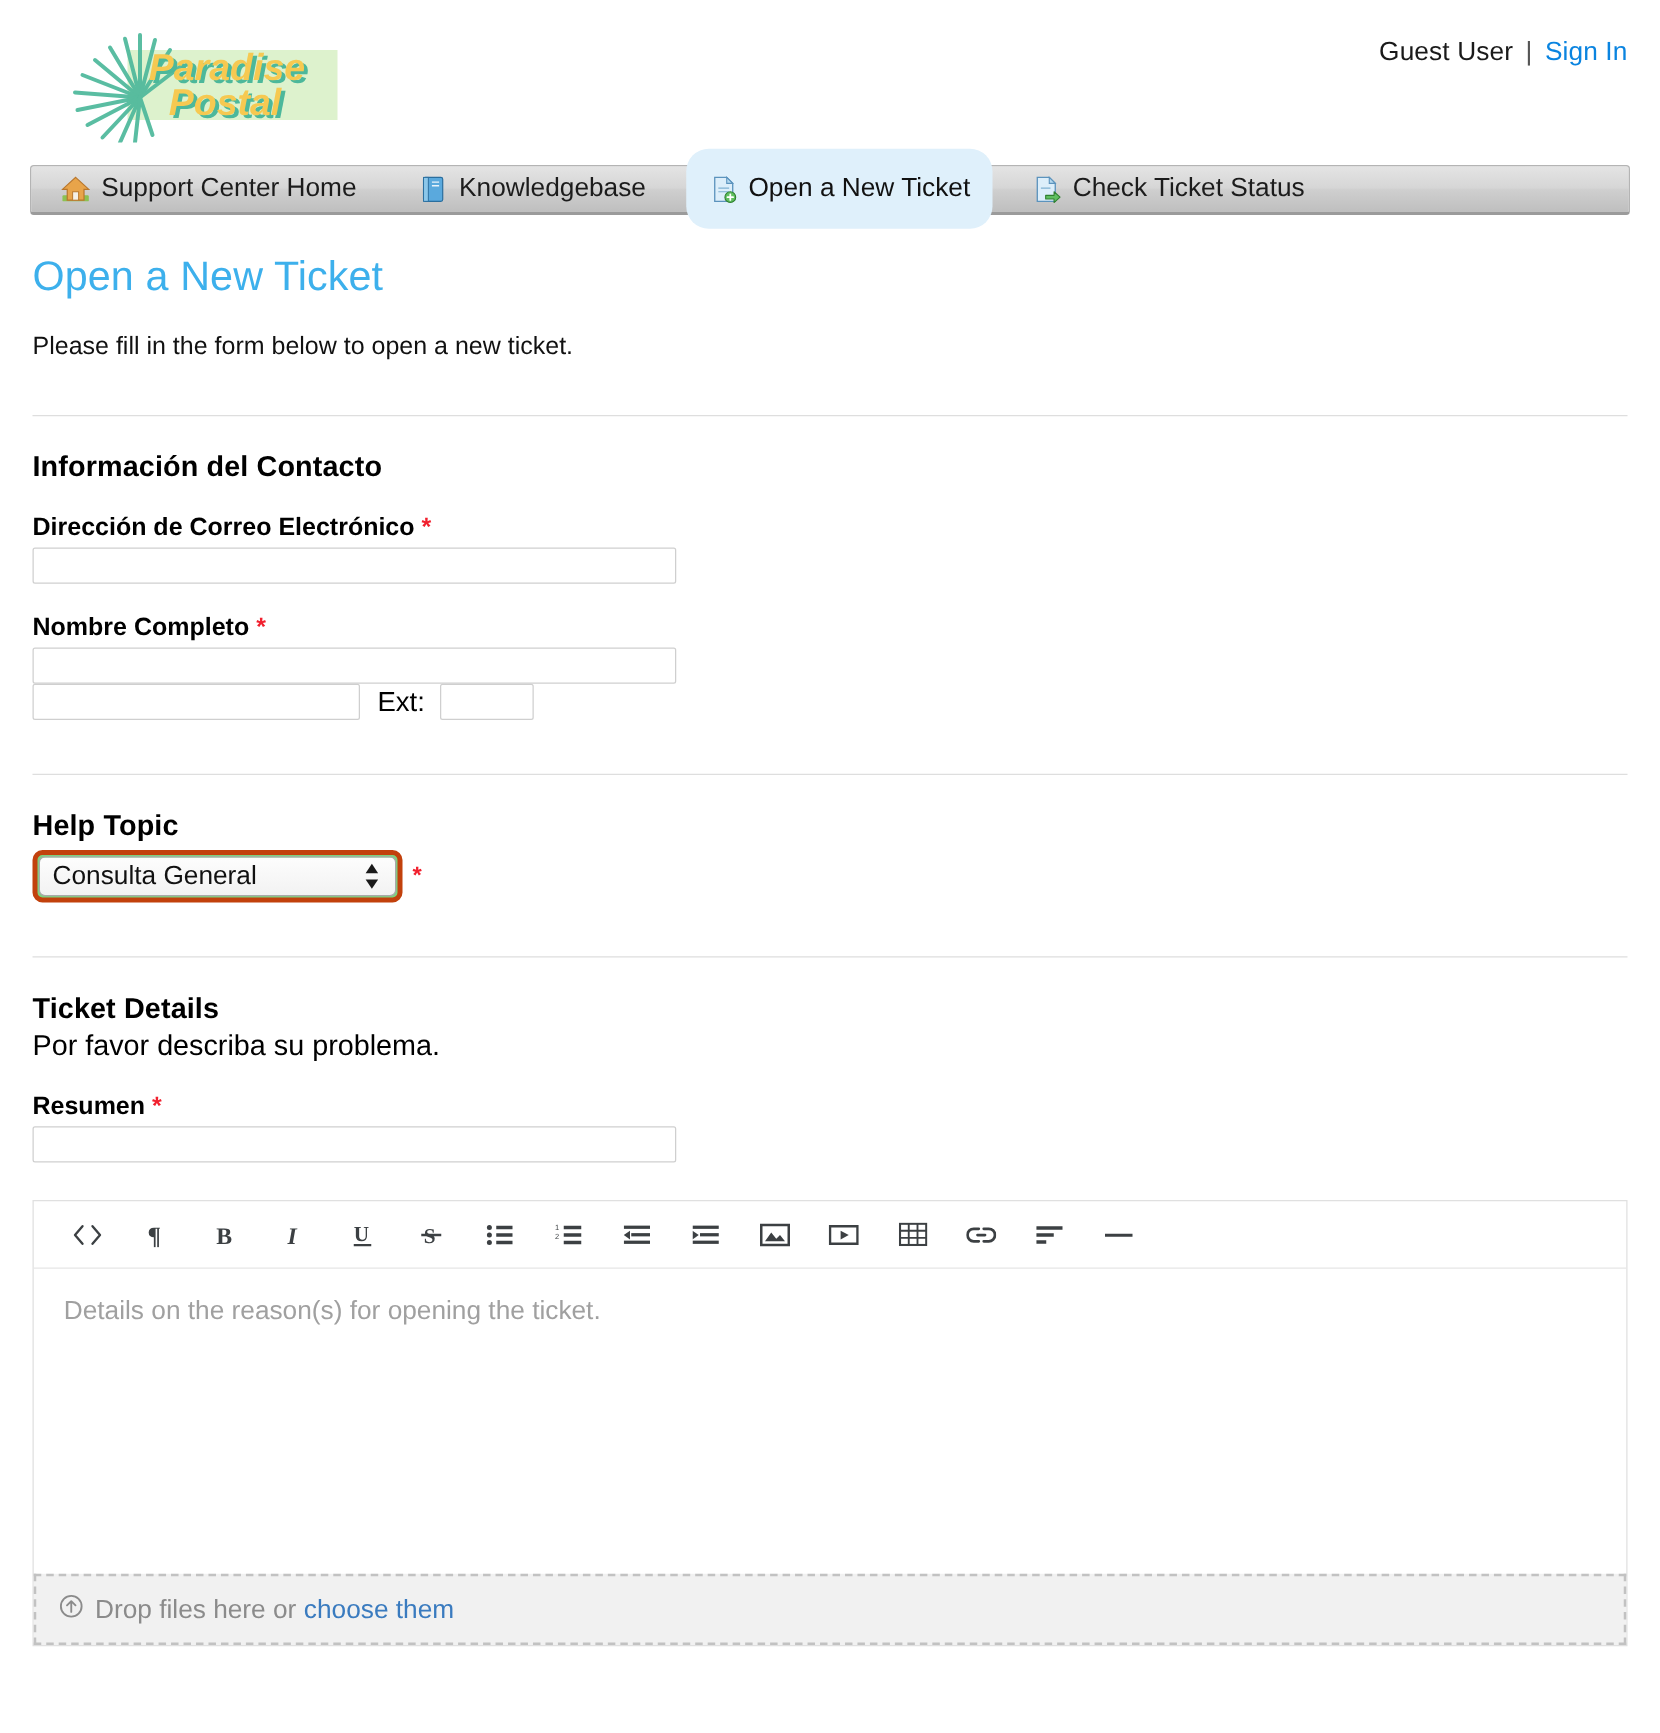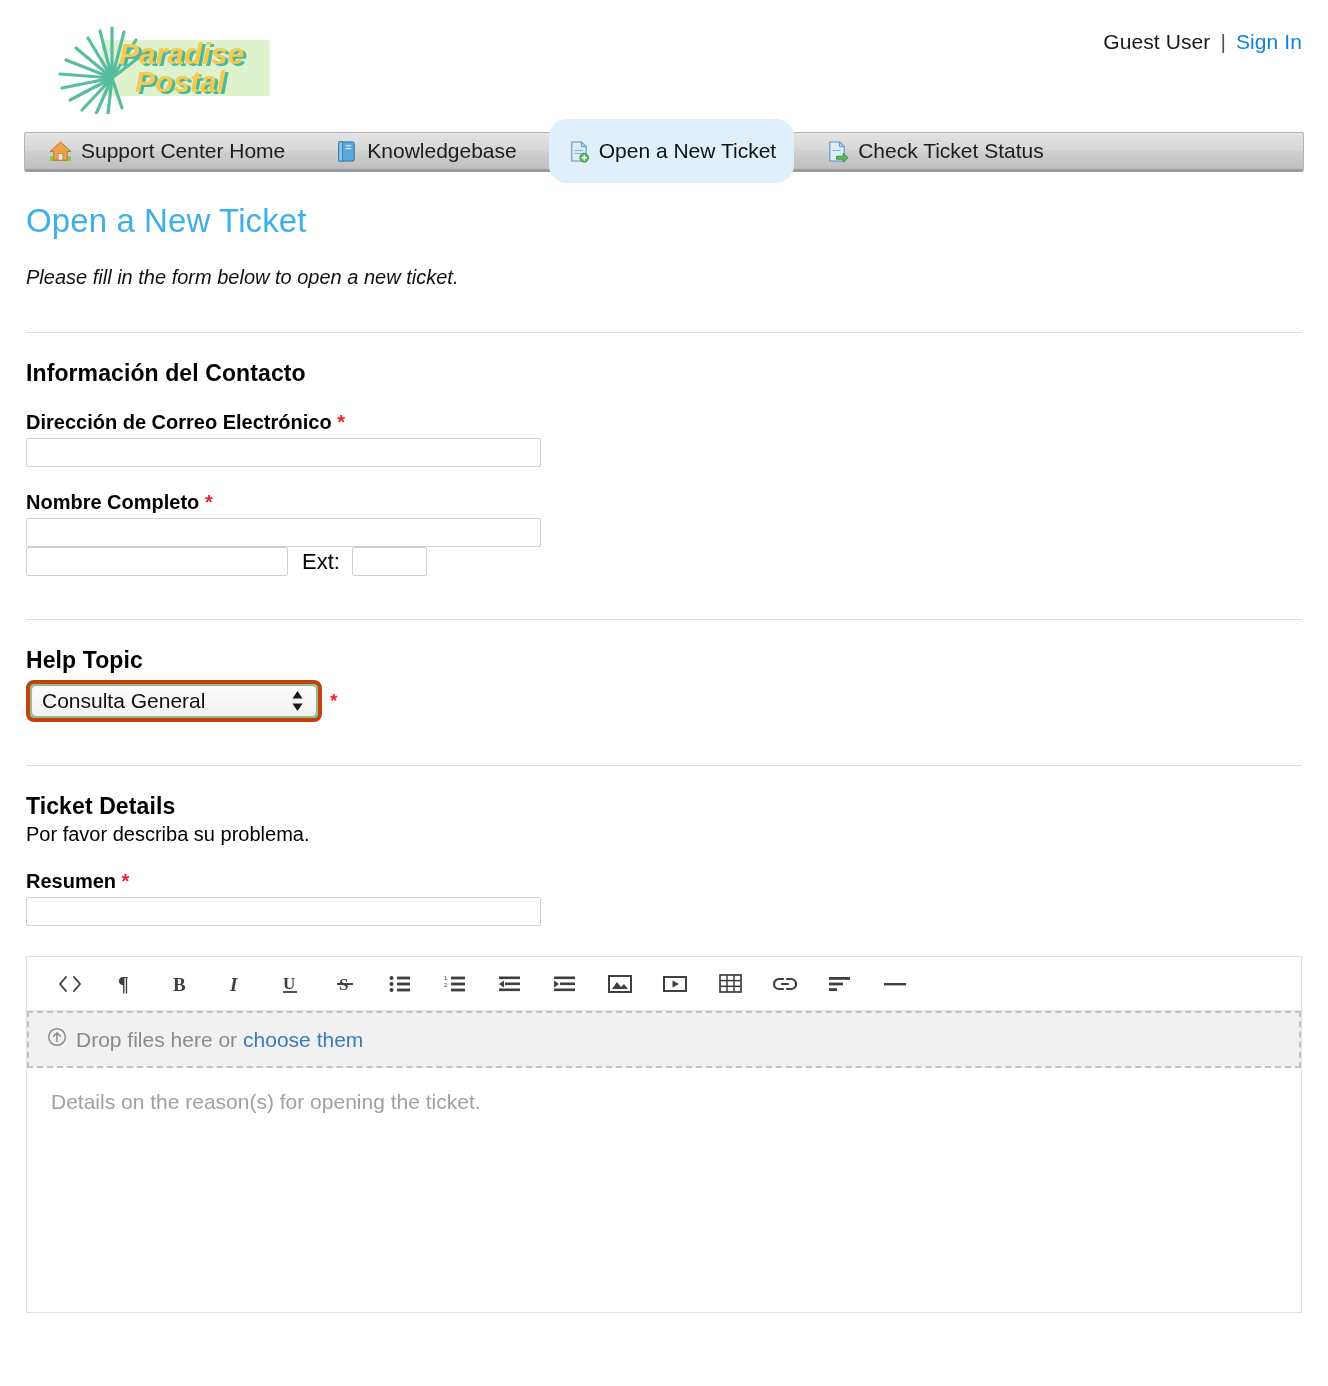--- a/index.html
+++ b/index.html
@@ -84,37 +84,36 @@
     font-size: 33px;
     font-weight: 400;
     color: #3db0ec;
     margin: 30px 0 0 0;
     letter-spacing: .1px;
   }
   #page-intro {
     font-size: 20px;
     margin: 26px 0 0 0;
     color: #111;
-    font-style: italic;
   }
   hr.rule {
     border: none;
     border-top: 1px solid #dedede;
     margin: 43px 0 0 0;
     height: 0;
   }
 
   h3.section {
     font-size: 23px;
     font-weight: bold;
     margin: 27px 0 0 0;
     letter-spacing: .1px;
   }
   .sub-note {
-    font-size: 20px;
+    font-size: 23px;
     margin: 3px 0 0 0;
   }
 
   label.fld {
     display: block;
     font-size: 20px;
     font-weight: bold;
     margin: 24px 0 4px 0;
   }
   label.fld.normal { font-weight: 400; }
@@ -508,29 +507,29 @@
           </svg>
       </div>
 
       <div class="tb-btn">
         <svg width="24" height="10" viewBox="0 0 24 10">
             <rect x="1" y="4" width="22" height="2.4" fill="#3c4043"></rect>
           </svg>
       </div>
     </div>
 
+    <div id="editor-body">
+      <div id="editor-placeholder">Details on the reason(s) for opening the ticket.</div>
+    </div>
+
     <div id="dropzone">
       <span class="up-ico">
         <svg width="20" height="20" viewBox="0 0 20 20">
             <circle cx="10" cy="10" r="8.3" fill="none" stroke="#8b8b8b" stroke-width="1.5"></circle>
             <path d="M10 14.5 V6.2 M6.6 9.3 L10 5.9 L13.4 9.3" fill="none" stroke="#8b8b8b" stroke-width="1.5" stroke-linecap="round" stroke-linejoin="round"></path>
           </svg>
       </span>
       <span>Drop files here or</span>
       <a href="#">choose them</a>
     </div>
-
-    <div id="editor-body">
-      <div id="editor-placeholder">Details on the reason(s) for opening the ticket.</div>
-    </div>
   </div>
 
 </div>
 
 </body></html>

